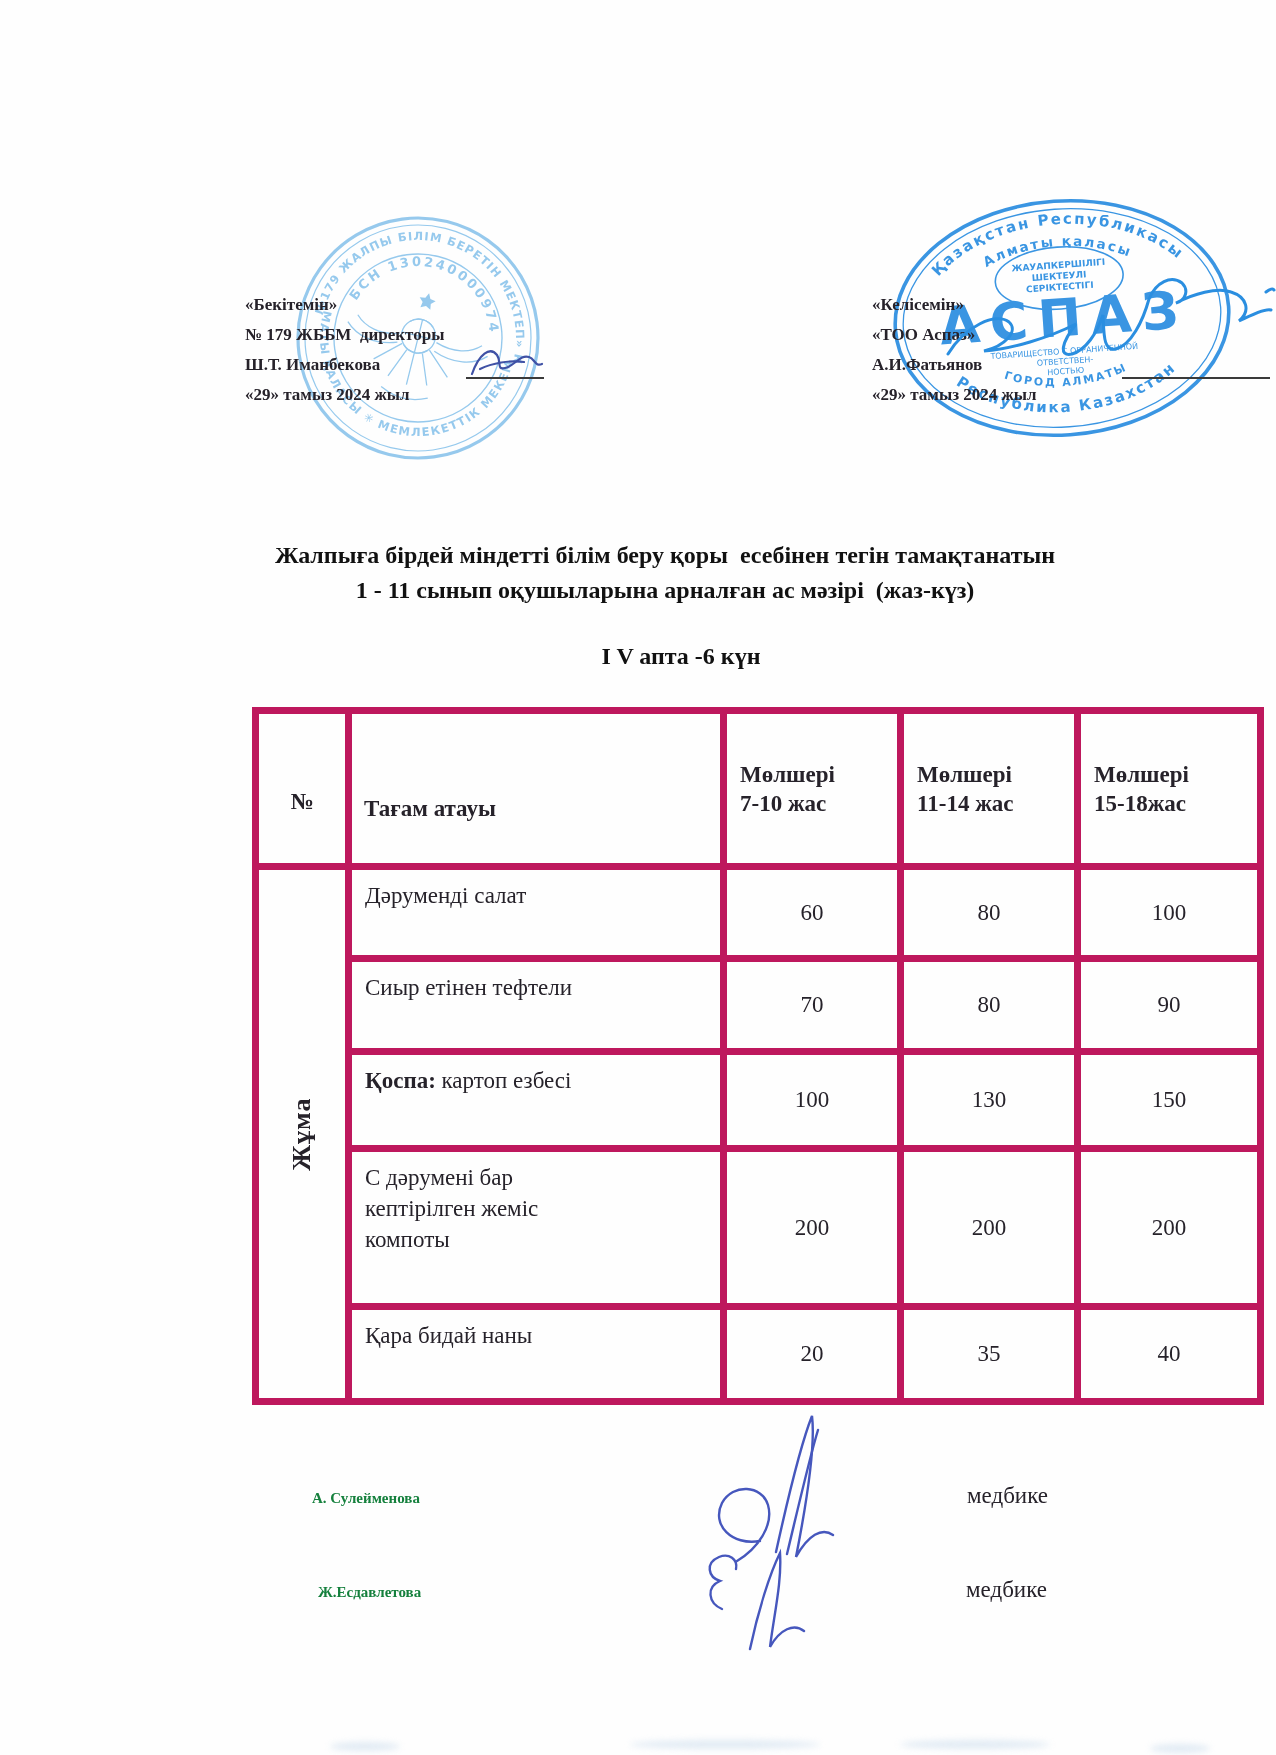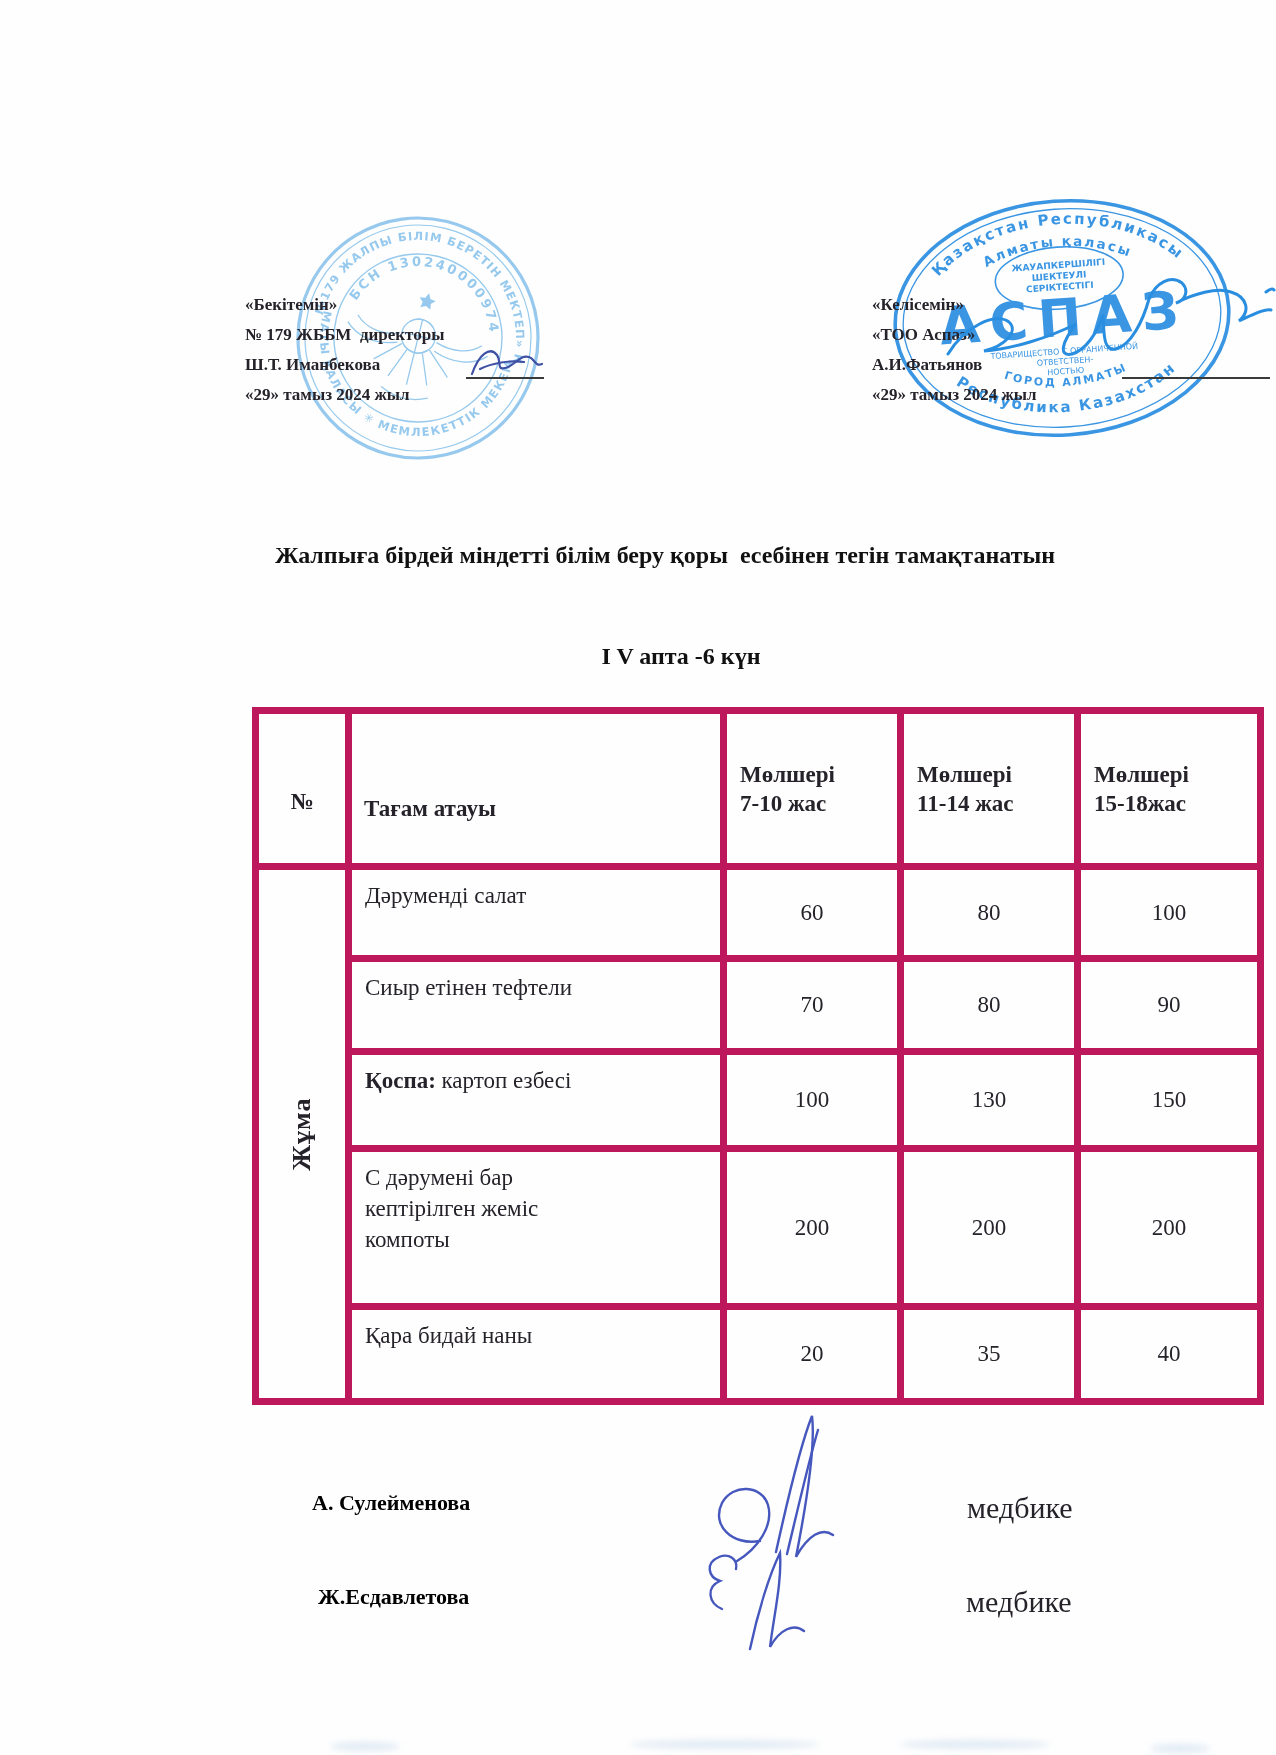--- a/index.html
+++ b/index.html
@@ -27,22 +27,22 @@
   th.h-age3{width:162px;}
   td.day-cell{text-align:center;vertical-align:middle;}
   .day-rot{display:inline-block;transform:rotate(-90deg);font-weight:bold;font-size:26px;letter-spacing:1px;white-space:nowrap;}
   td.dish{ text-align:left;vertical-align:top;padding:10px 10px 12px 13px;line-height:31px;}
   td.dish .narrow{display:inline-block;max-width:232px;}
   td.val{text-align:center;vertical-align:middle;}
   tr.r1 td{height:63px;} tr.r2 td{height:64px;} tr.r3 td{height:68px;}
   tr.r4 td{height:129px;} tr.r5 td{height:66px;}
   tr.hdr th{height:109px;}
   
-  .sig-name{font-weight:bold;font-size:22px;color:#000000;z-index:4;}
-  .sig-role{font-size:30px;color:#26222a;z-index:4;margin-top:8px;}
+  .sig-name{font-weight:bold;font-size:15px;color:#15803d;z-index:4;}
+  .sig-role{font-size:23px;color:#26222a;z-index:4;}
   
   .stamp{z-index:3;mix-blend-mode:multiply;}
   .stamp text{font-family:"DejaVu Sans",sans-serif;}
   .ink{z-index:5;}
   .smudge{position:absolute;height:9px;border-radius:50%;background:#dbe7f2;filter:blur(3px);opacity:.8;z-index:1;}
 </style>
 </head>
 <body>
 
 <div class="page">
@@ -128,20 +128,21 @@
   <div class="abs approval" style="left:872px;top:290px;">
     <div class="pre">«Келісемін»</div>
     <div class="pre">«ТОО Аспаз»</div>
     <div class="pre">А.И.Фатьянов</div>
     <div class="pre">«29» тамыз 2024 жыл</div>
   </div>
   <div class="abs sig-line" style="left:1122px;top:377px;width:148px;"></div>
 
   <div class="abs title-wrap">
     <div class="title-line pre">Жалпыға бірдей міндетті білім беру қоры  есебінен тегін тамақтанатын</div>
+    <div class="title-line pre">1 - 11 сынып оқушыларына арналған ас мәзірі  (жаз-күз)</div>
   </div>
   <div class="abs subtitle-wrap">
     <span class="subtitle pre">I V апта -6 күн</span>
   </div>
 
   <table class="menu">
     <tbody>
         <tr class="hdr">
       <th class="h-num">№</th>
       <th class="h-dish">Тағам атауы</th>

